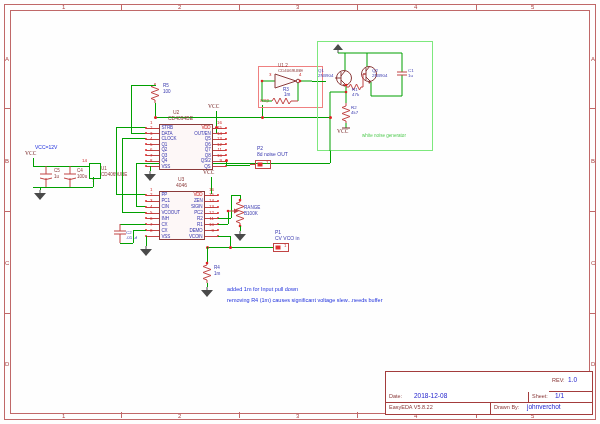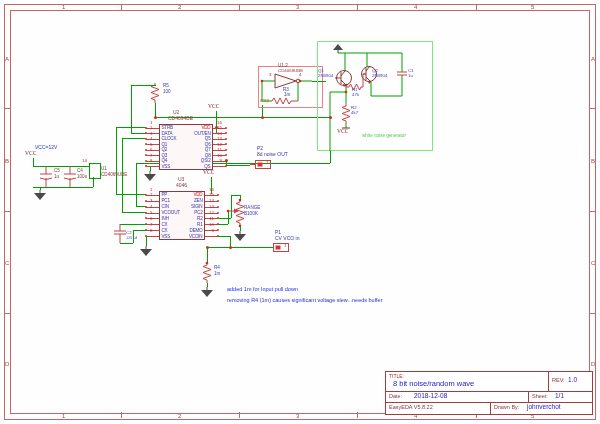--- a/index.html
+++ b/index.html
@@ -416,24 +416,20 @@
   <div class="wv" style="left:207px;top:283px;height:4px"></div>
   <svg style="left:200px;top:287px" width="14" height="11" viewBox="0 0 14 11">
     <path d="M7,0 V3" stroke="#4a4a4a" stroke-width="1"></path>
       <path d="M1,3 H13 L7,10 Z" fill="#4a4a4a"></path>
   </svg>
 
   <div class="t bluenote f55" style="left:227px;top:287px">added 1m for Input pull down</div>
   <div class="t bluenote f55" style="left:227px;top:298px">removing R4 (1m) causes significant voltage slew...needs buffer</div>
 
   <div class="tb" style="left:385px;top:371px;width:206px;height:42px">
-    <div class="tbcell" style="left:0;top:0;width:162px;height:19px;border-width:0 1px 1px 0">
-      <div class="t maroon f5" style="left:3px;top:2px">TITLE:</div>
-      <div class="t f75" style="left:7px;top:8px;color:#2222cc">8 bit noise/random wave</div>
-    </div>
     <div class="tbcell" style="left:163px;top:0;width:43px;height:19px;border-width:0 0 1px 0">
       <span class="t maroon f55" style="left:3px;top:6px">REV:</span>
       <span class="t f65" style="left:19px;top:5px;color:#2222cc">1.0</span>
     </div>
     <div class="tbcell" style="left:0;top:20px;width:142px;height:10px;border-width:0 1px 1px 0">
       <span class="t maroon f55" style="left:3px;top:2px">Date:</span>
       <span class="t f65" style="left:28px;top:1px;color:#2222cc">2018-12-08</span>
     </div>
     <div class="tbcell" style="left:143px;top:20px;width:63px;height:10px;border-width:0 0 1px 0">
       <span class="t maroon f55" style="left:3px;top:2px">Sheet:</span>

